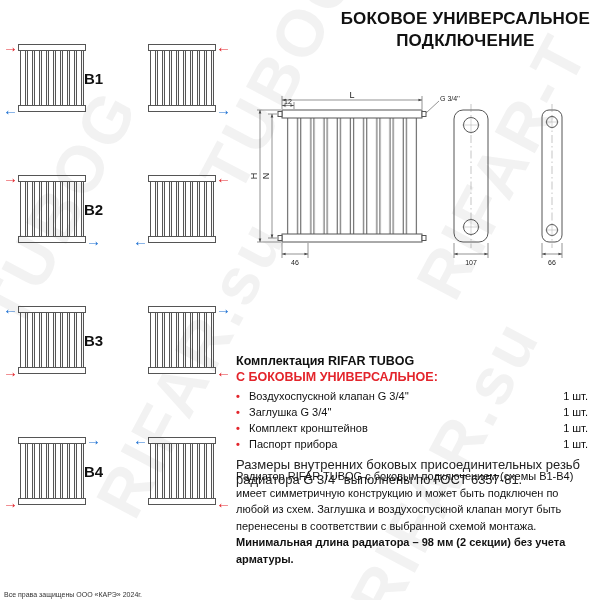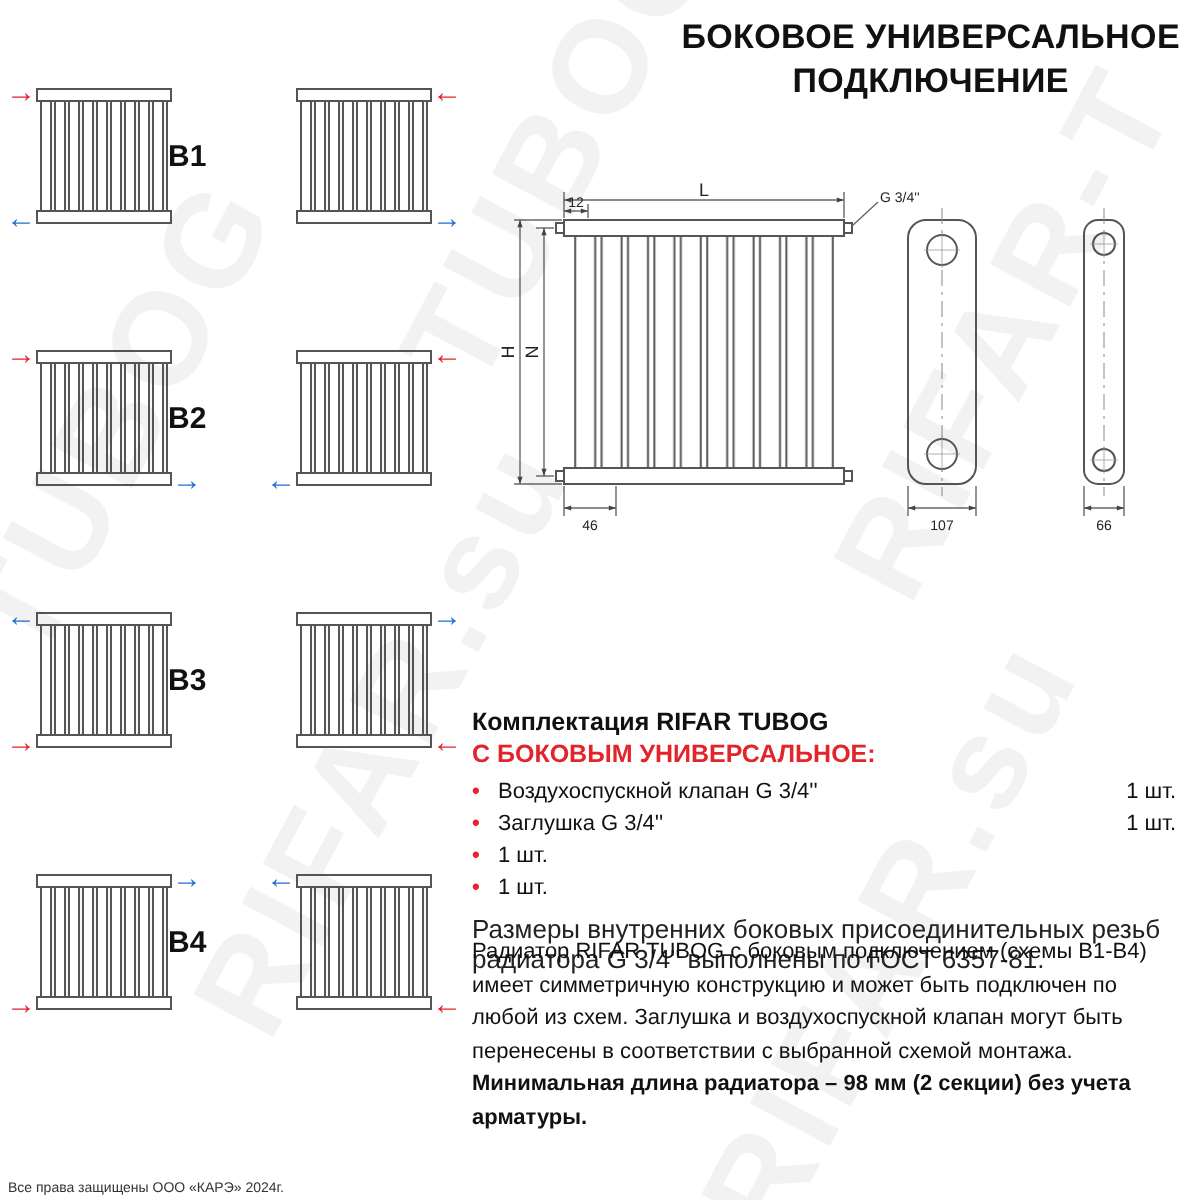--- a/index.html
+++ b/index.html
@@ -220,24 +220,26 @@
       <span class="eq-name">Воздухоспускной клапан G 3/4''</span>
       <span class="eq-qty">1 шт.</span>
     </div>
     <div class="eq-item">
       <span class="eq-bullet">•</span>
       <span class="eq-name">Заглушка G 3/4''</span>
       <span class="eq-qty">1 шт.</span>
     </div>
     <div class="eq-item">
       <span class="eq-bullet">•</span>
-      <span class="eq-qty">1 шт.</span>
-    </div>
-    <div class="eq-item">
-      <span class="eq-bullet">•</span>
+      <span class="eq-name">Комплект кронштейнов</span>
+      <span class="eq-qty">1 шт.</span>
+    </div>
+    <div class="eq-item">
+      <span class="eq-bullet">•</span>
+      <span class="eq-name">Паспорт прибора</span>
       <span class="eq-qty">1 шт.</span>
     </div>
 
     <div class="eq-note">Размеры внутренних боковых присоединительных резьб радиатора G 3/4'' выполнены по ГОСТ 6357-81.</div>
   </div>
 
   <div class="desc">
     <div>Радиатор RIFAR TUBOG с боковым подключением (схемы В1-В4) имеет симметричную конструкцию и может быть подключен по любой из схем. Заглушка и воздухоспускной клапан могут быть перенесены в соответствии с выбранной схемой монтажа.</div>
     <div class="desc-bold">Минимальная длина радиатора – 98 мм (2 секции) без учета арматуры.</div>
   </div>

